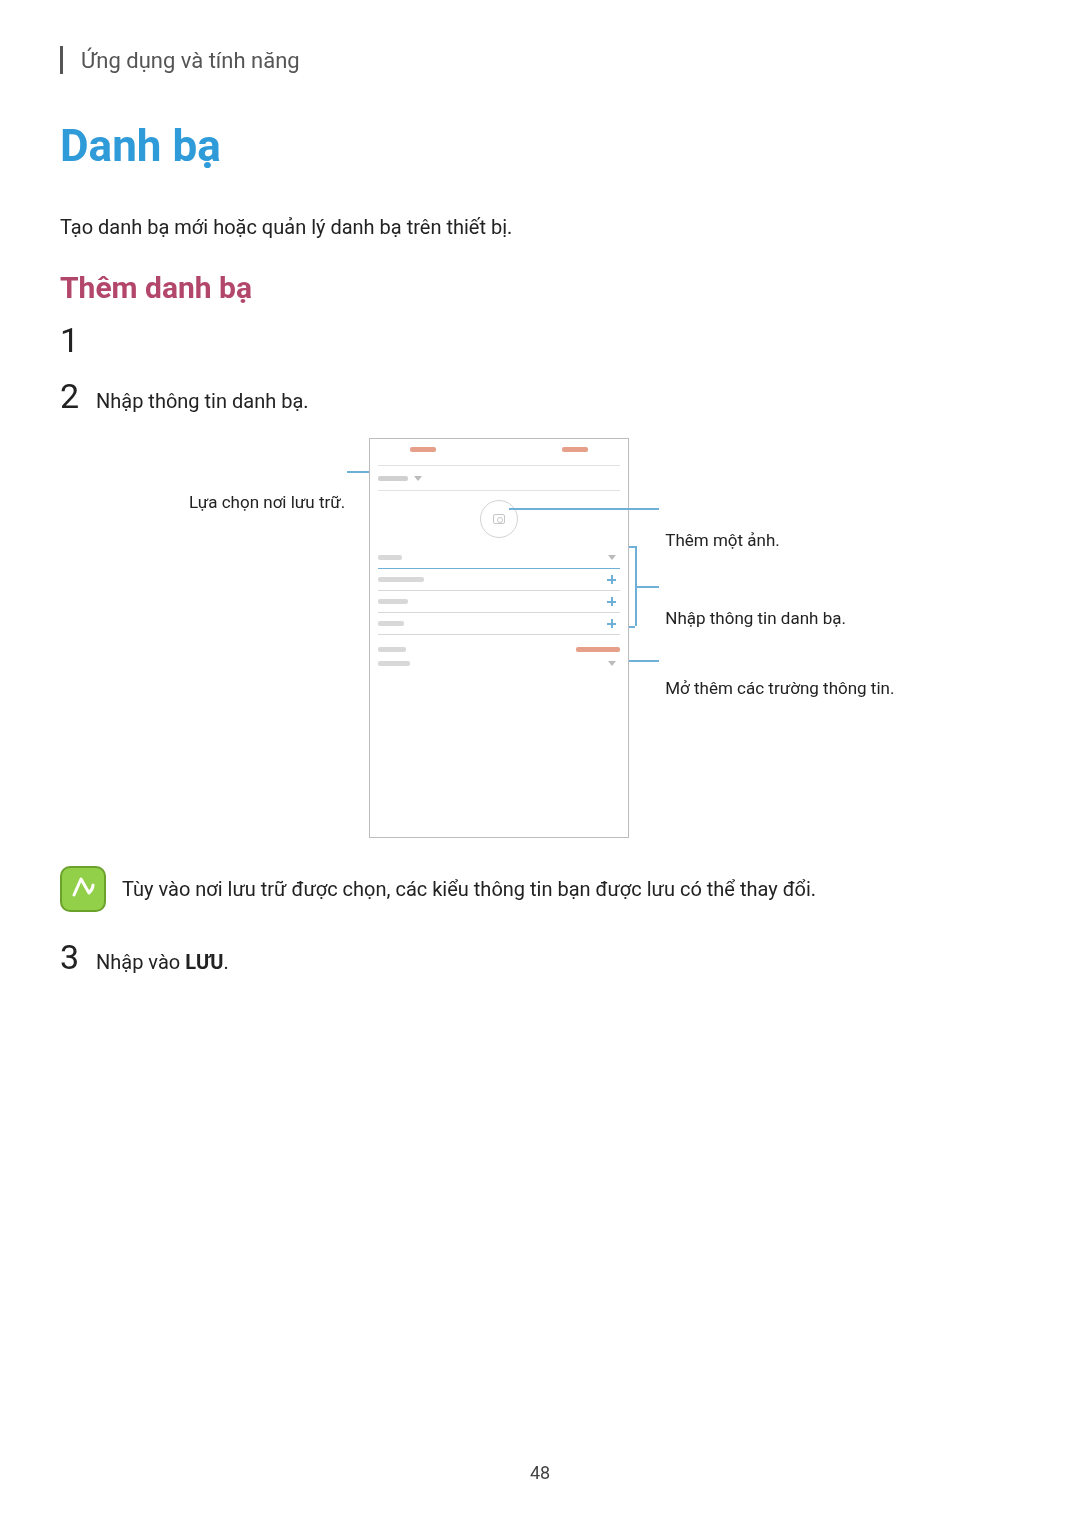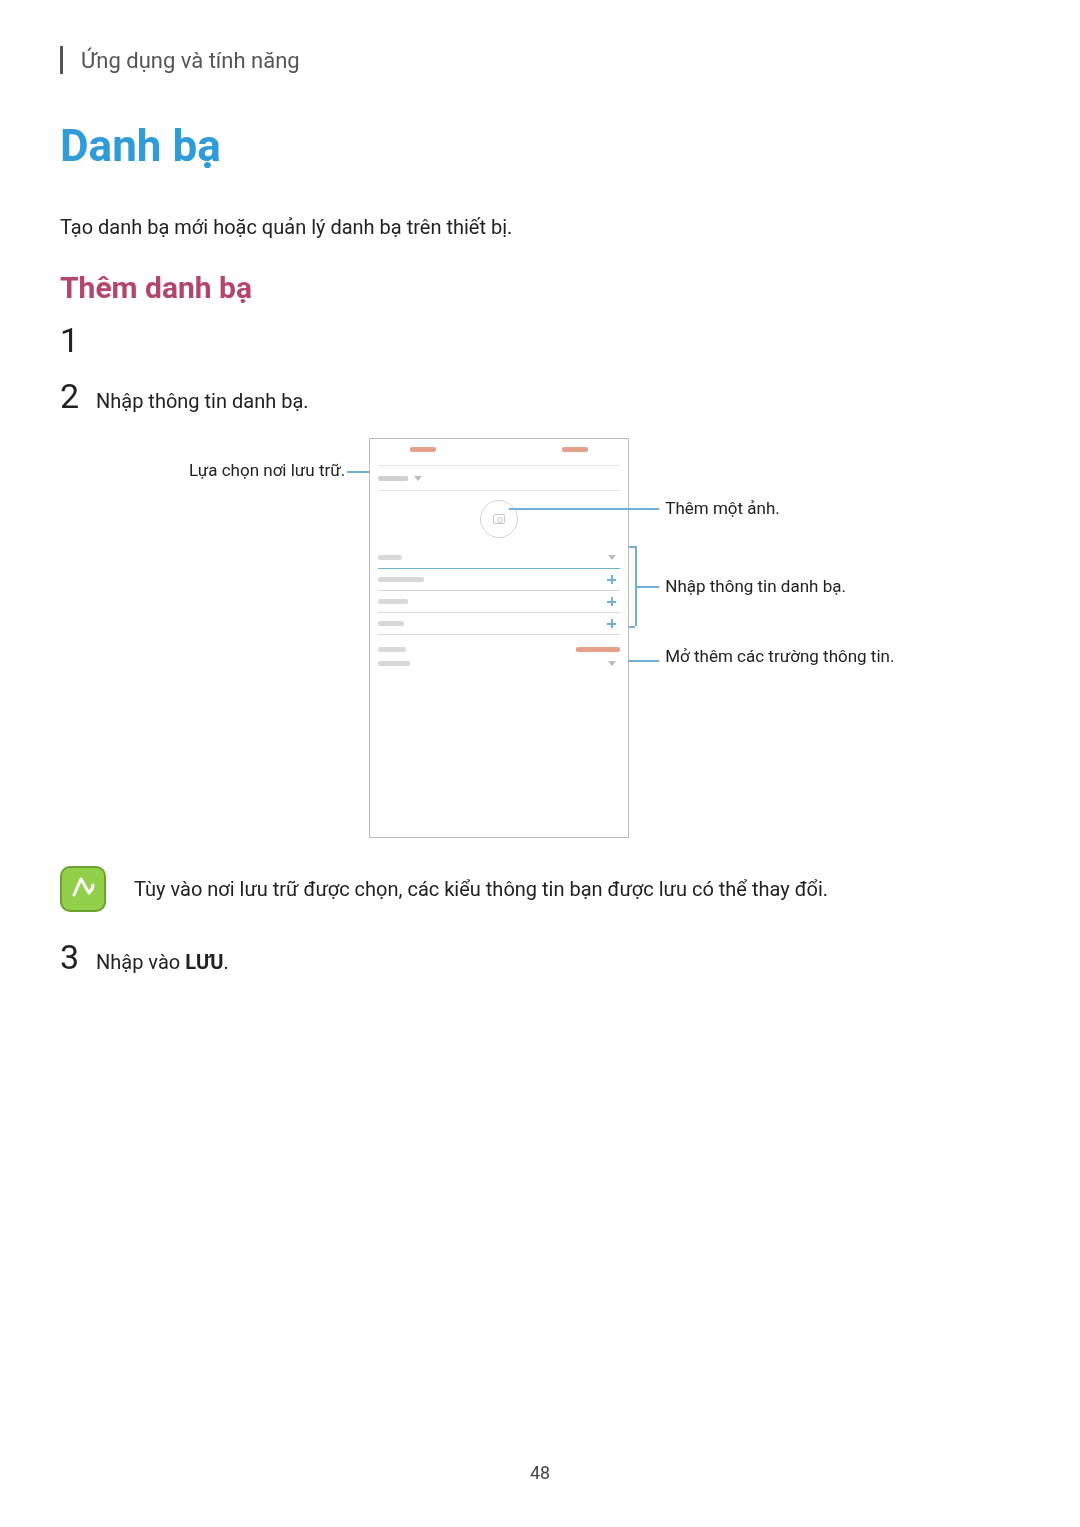--- a/index.html
+++ b/index.html
@@ -245,37 +245,38 @@
     border-top: 5px solid #bbb;
     margin-right: 4px;
   }
 
   
   .callout {
     position: absolute;
     font-size: 17px;
     color: #222;
     white-space: nowrap;
+    margin-top: 32px;
   }
   .conn {
     position: absolute;
     background: #6fb0d8;
     height: 1.5px;
   }
   .conn-v {
     position: absolute;
     background: #6fb0d8;
     width: 1.5px;
   }
 
   
   .note {
     display: flex;
     align-items: flex-start;
-    gap: 28px;
+    gap: 16px;
     margin-bottom: 28px;
   }
   .note-icon {
     width: 46px;
     height: 46px;
     border-radius: 10px;
     background: #92d049;
     border: 2px solid #6aa22c;
     display: flex;
     align-items: center;

